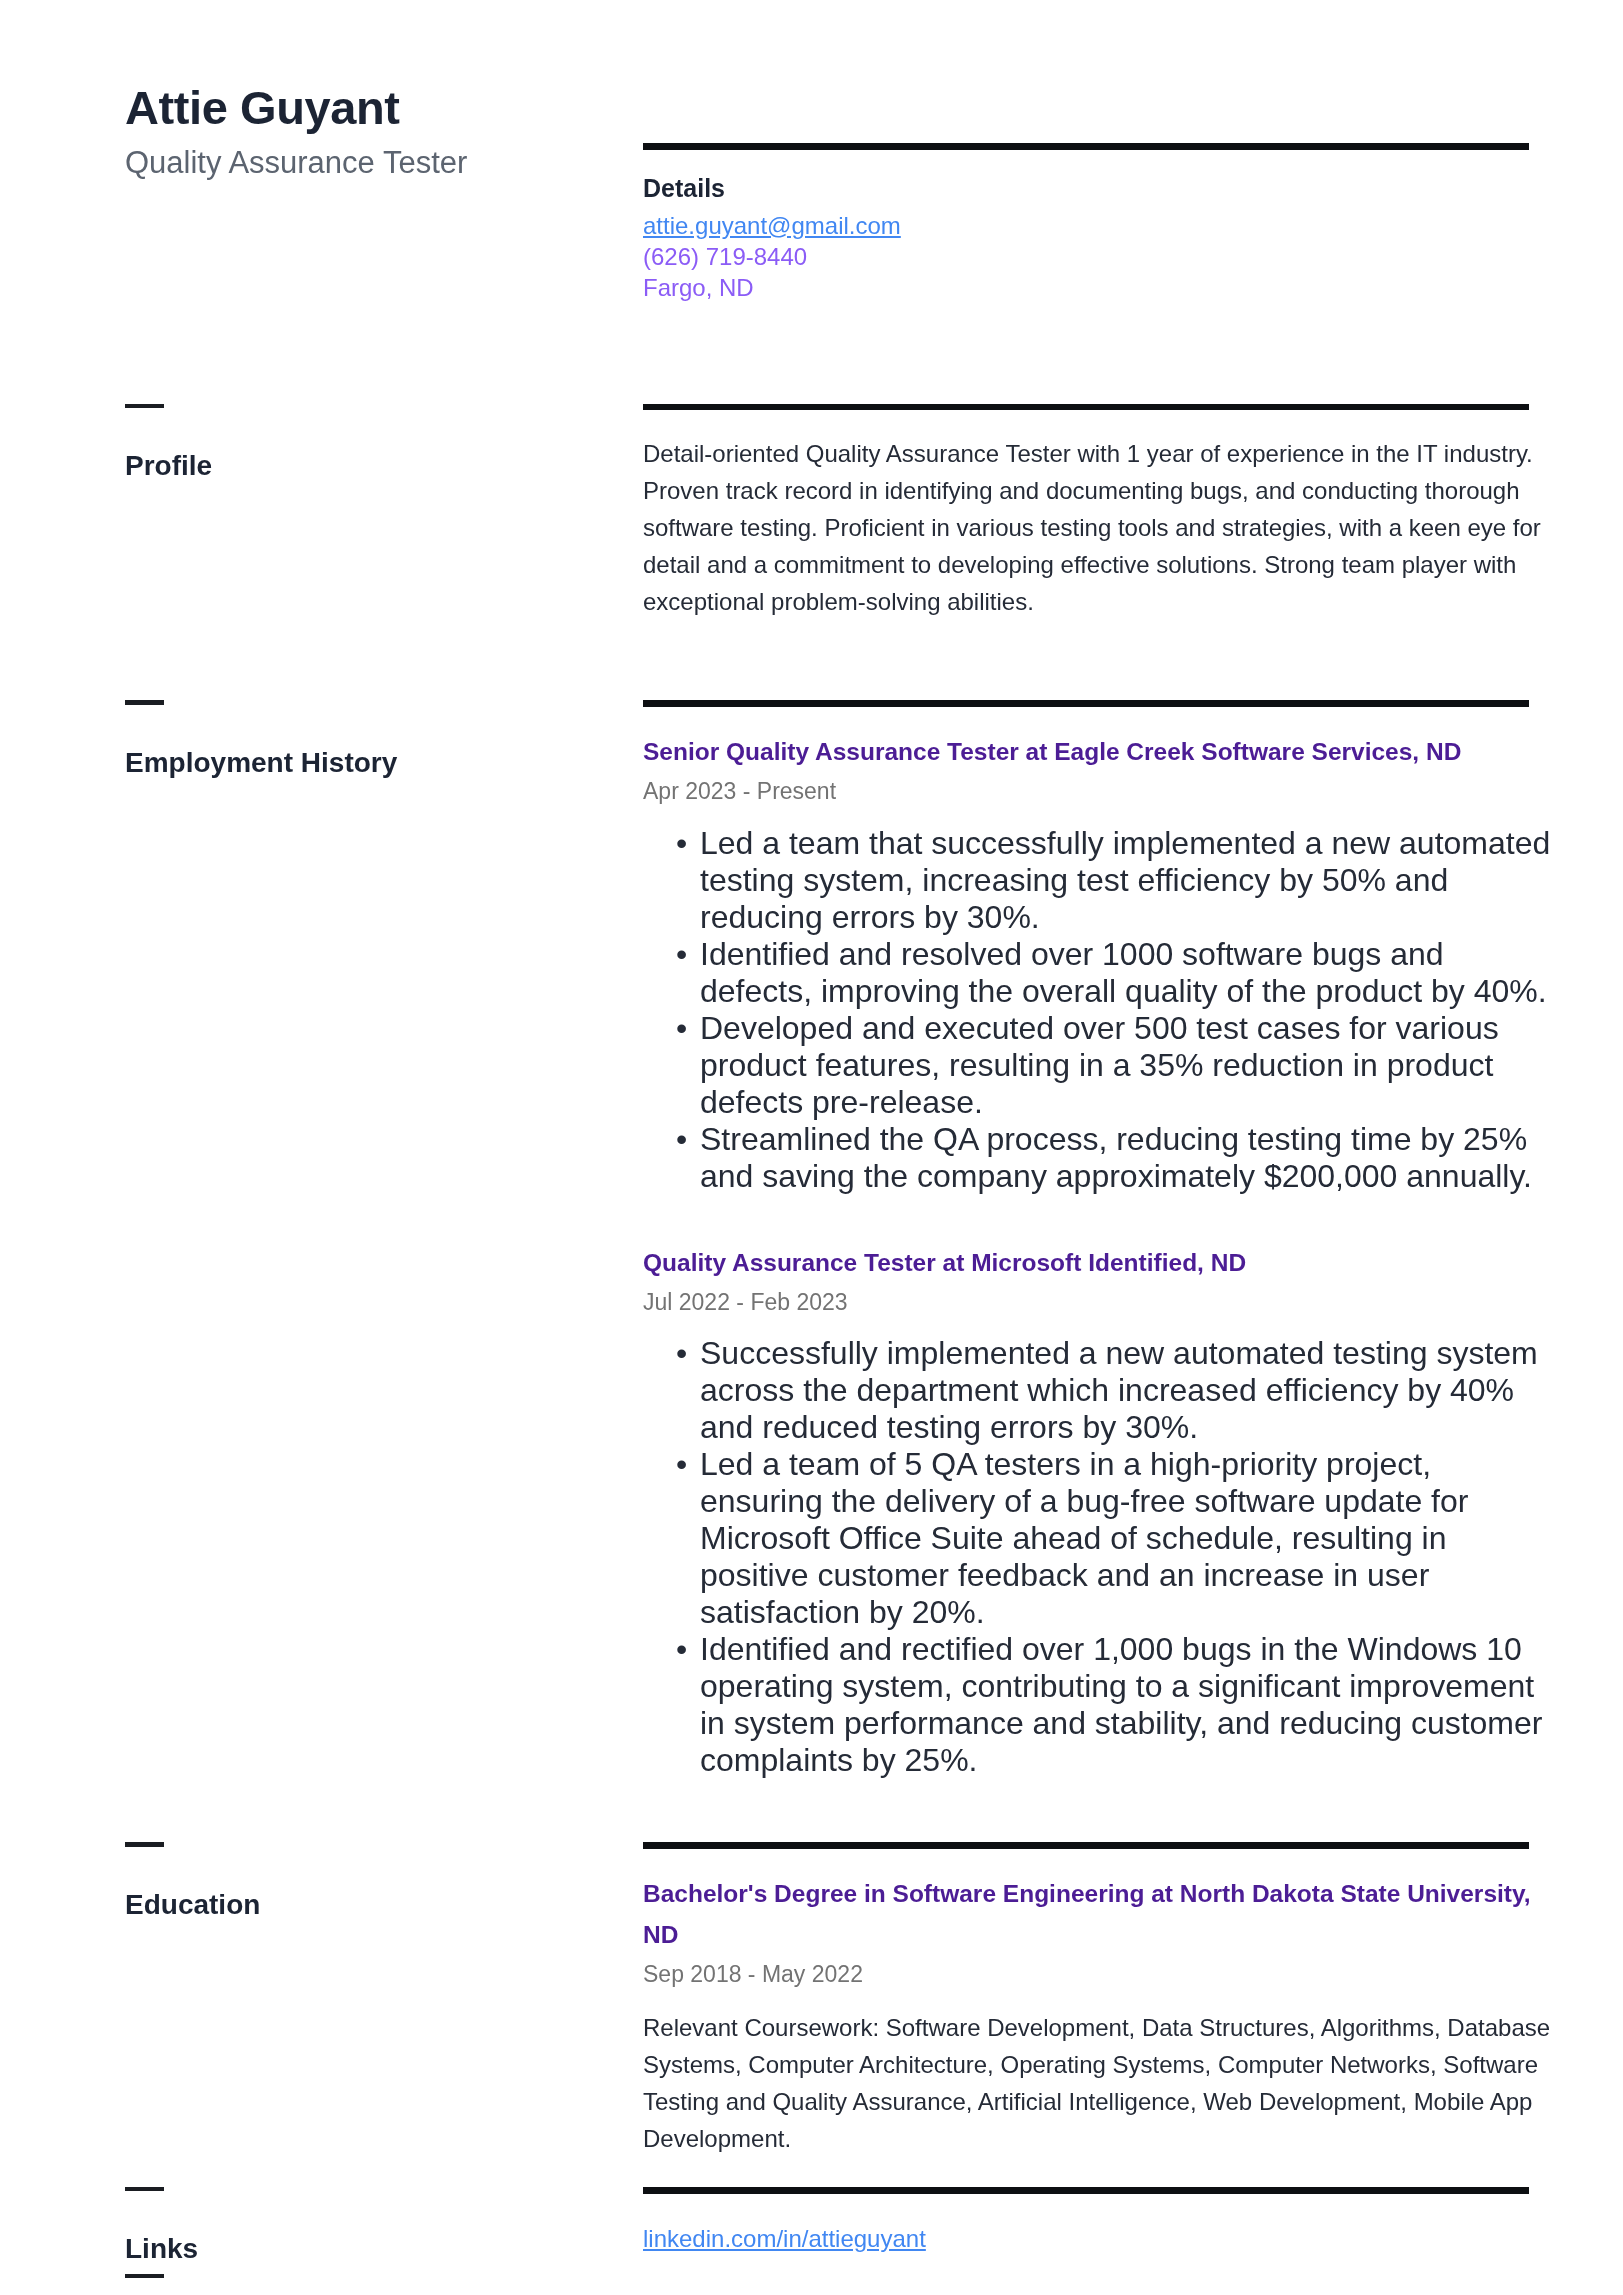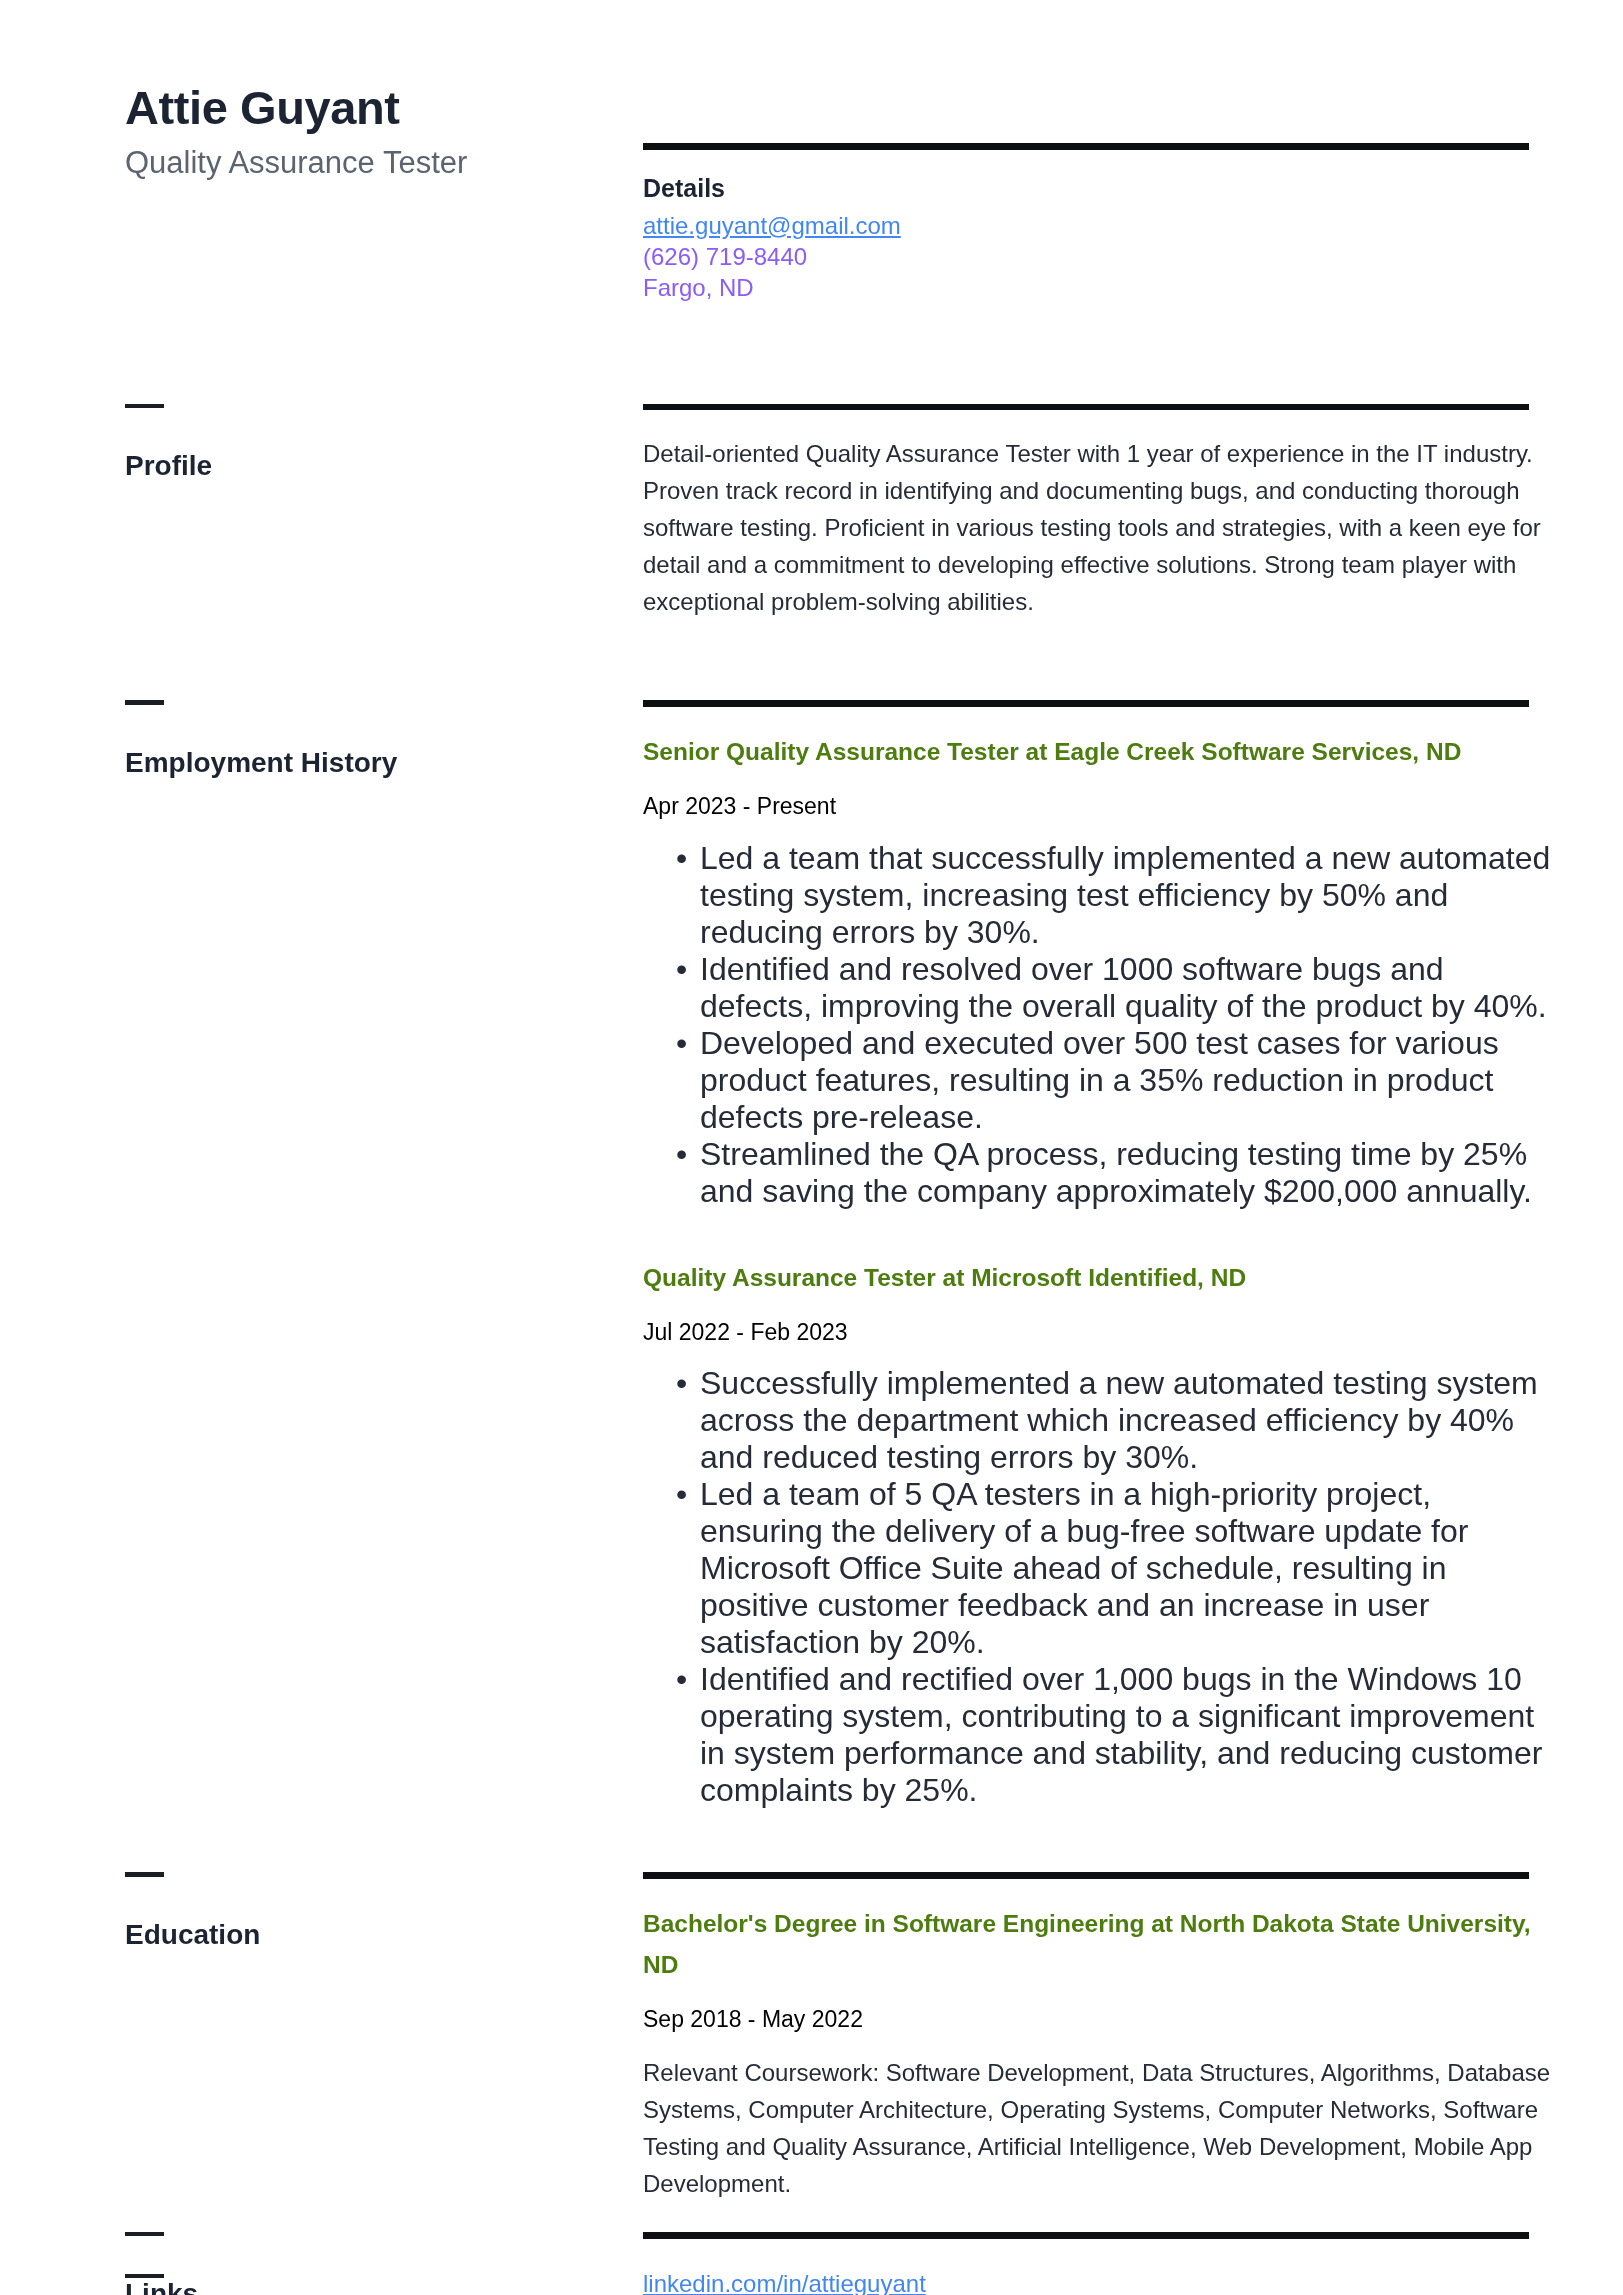--- a/index.html
+++ b/index.html
@@ -74,27 +74,27 @@
   }
 
   
   .entries { margin-top: 24px; }
   .entry + .entry { margin-top: 47px; }
   .entry-title {
     margin: 0;
     font-size: 24.5px;
     font-weight: 700;
     line-height: 41px;
-    color: #4d7c0f;
+    color: #4c1d95;
   }
   .entry-date {
-    margin-top: 20px;
+    margin-top: 5px;
     font-size: 23px;
     line-height: 29px;
-    color: #000000;
+    color: #737373;
   }
   .bullets {
     list-style: none;
     margin: 18.6px 0 0 0;
     padding: 0 0 0 57px;
   }
   .bullets li {
     position: relative;
     font-size: 32px;
     line-height: 37px;

